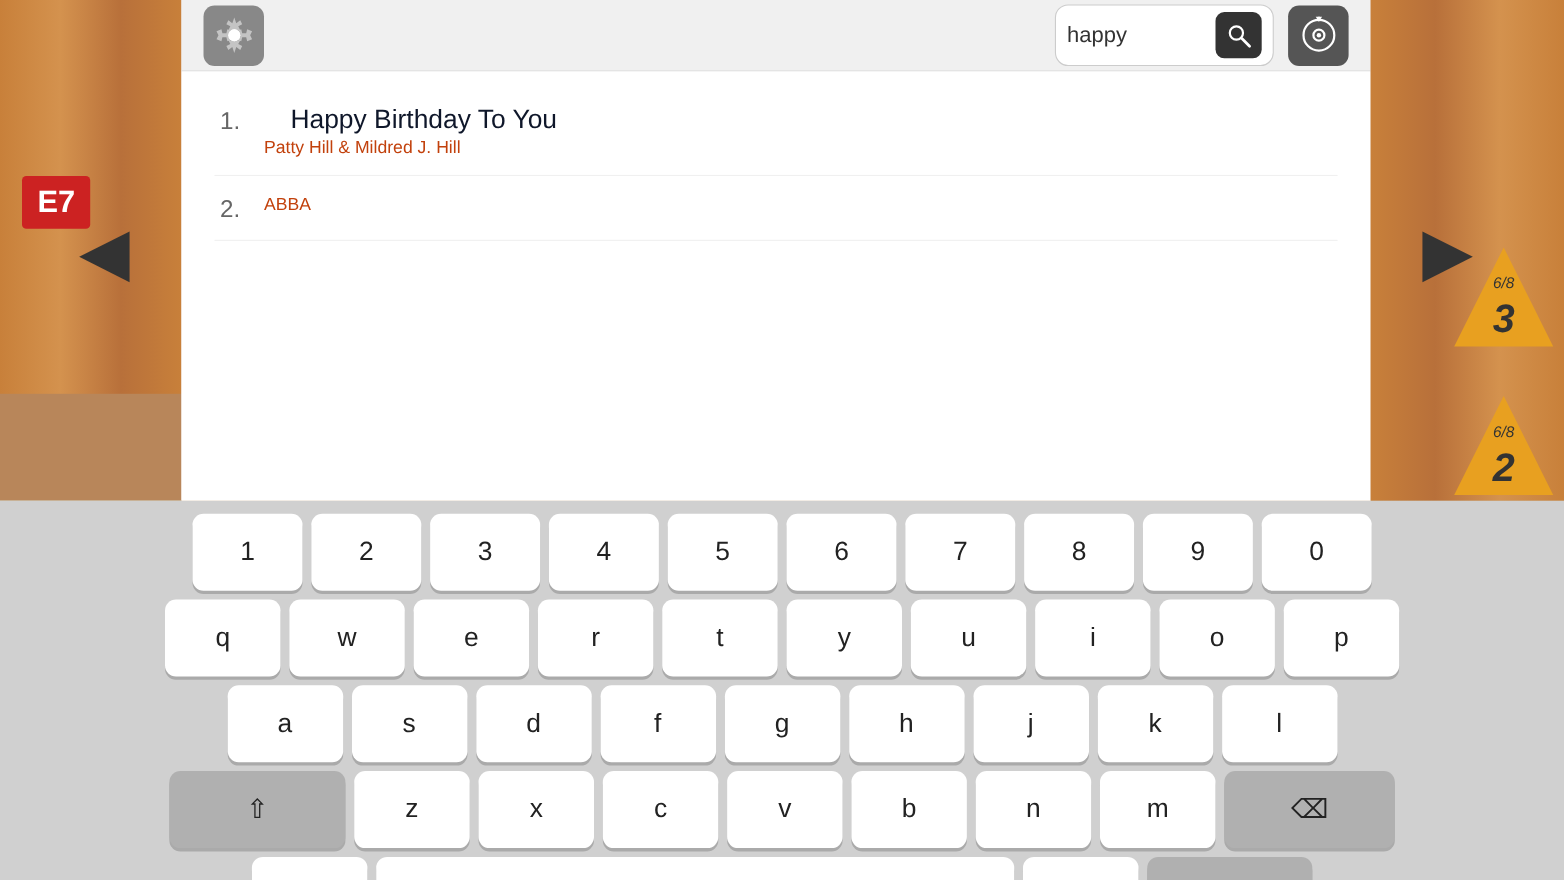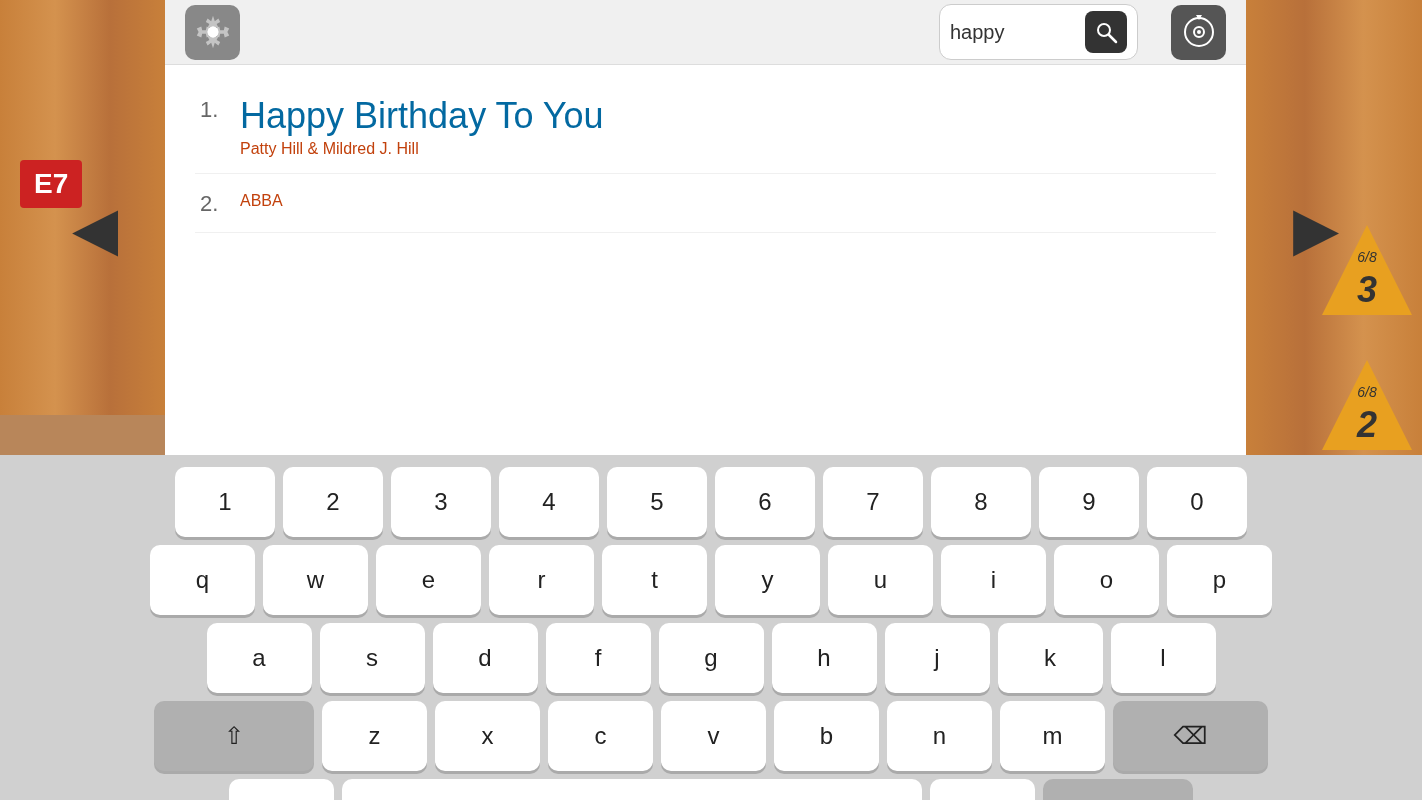--- a/index.html
+++ b/index.html
@@ -24,21 +24,21 @@
       display: flex;
       flex-direction: row;
       width: 100%;
       height: 455px;
       background: #b8865a;
     }
 
     
     .guitar-left {
       width: 165px;
-      height: 415px;
+      height: 358px;
       background: linear-gradient(to right, #c8803a, #d4924e, #b8703a, #c8803a);
       position: relative;
       flex-shrink: 0;
     }
 
     .e7-label {
       position: absolute;
       top: 160px;
       left: 20px;
       background: #cc2222;
@@ -95,21 +95,21 @@
       font-size: 26px;
       font-weight: bold;
       color: #222;
       text-align: center;
       flex: 1;
     }
 
     .header-right {
       display: flex;
       align-items: center;
-      gap: 28px;
+      gap: 8px;
     }
 
     .search-bar {
       display: flex;
       align-items: center;
       background: white;
       border: 1px solid #ccc;
       border-radius: 12px;
       padding: 6px 10px;
       gap: 5px;
@@ -169,23 +169,24 @@
       min-width: 40px;
       padding-top: 2px;
     }
 
     .song-info {
       display: flex;
       flex-direction: column;
     }
 
     .song-title {
-      font-size: 36px;
-      color: #0369a1;
+      font-size: 24px;
+      color: #0f172a;
       font-weight: 400;
+      margin-left: 24px;
     }
 
     .song-artist {
       font-size: 16px;
       color: #c2410c;
       margin-top: 3px;
     }
 
     
     .guitar-right {

